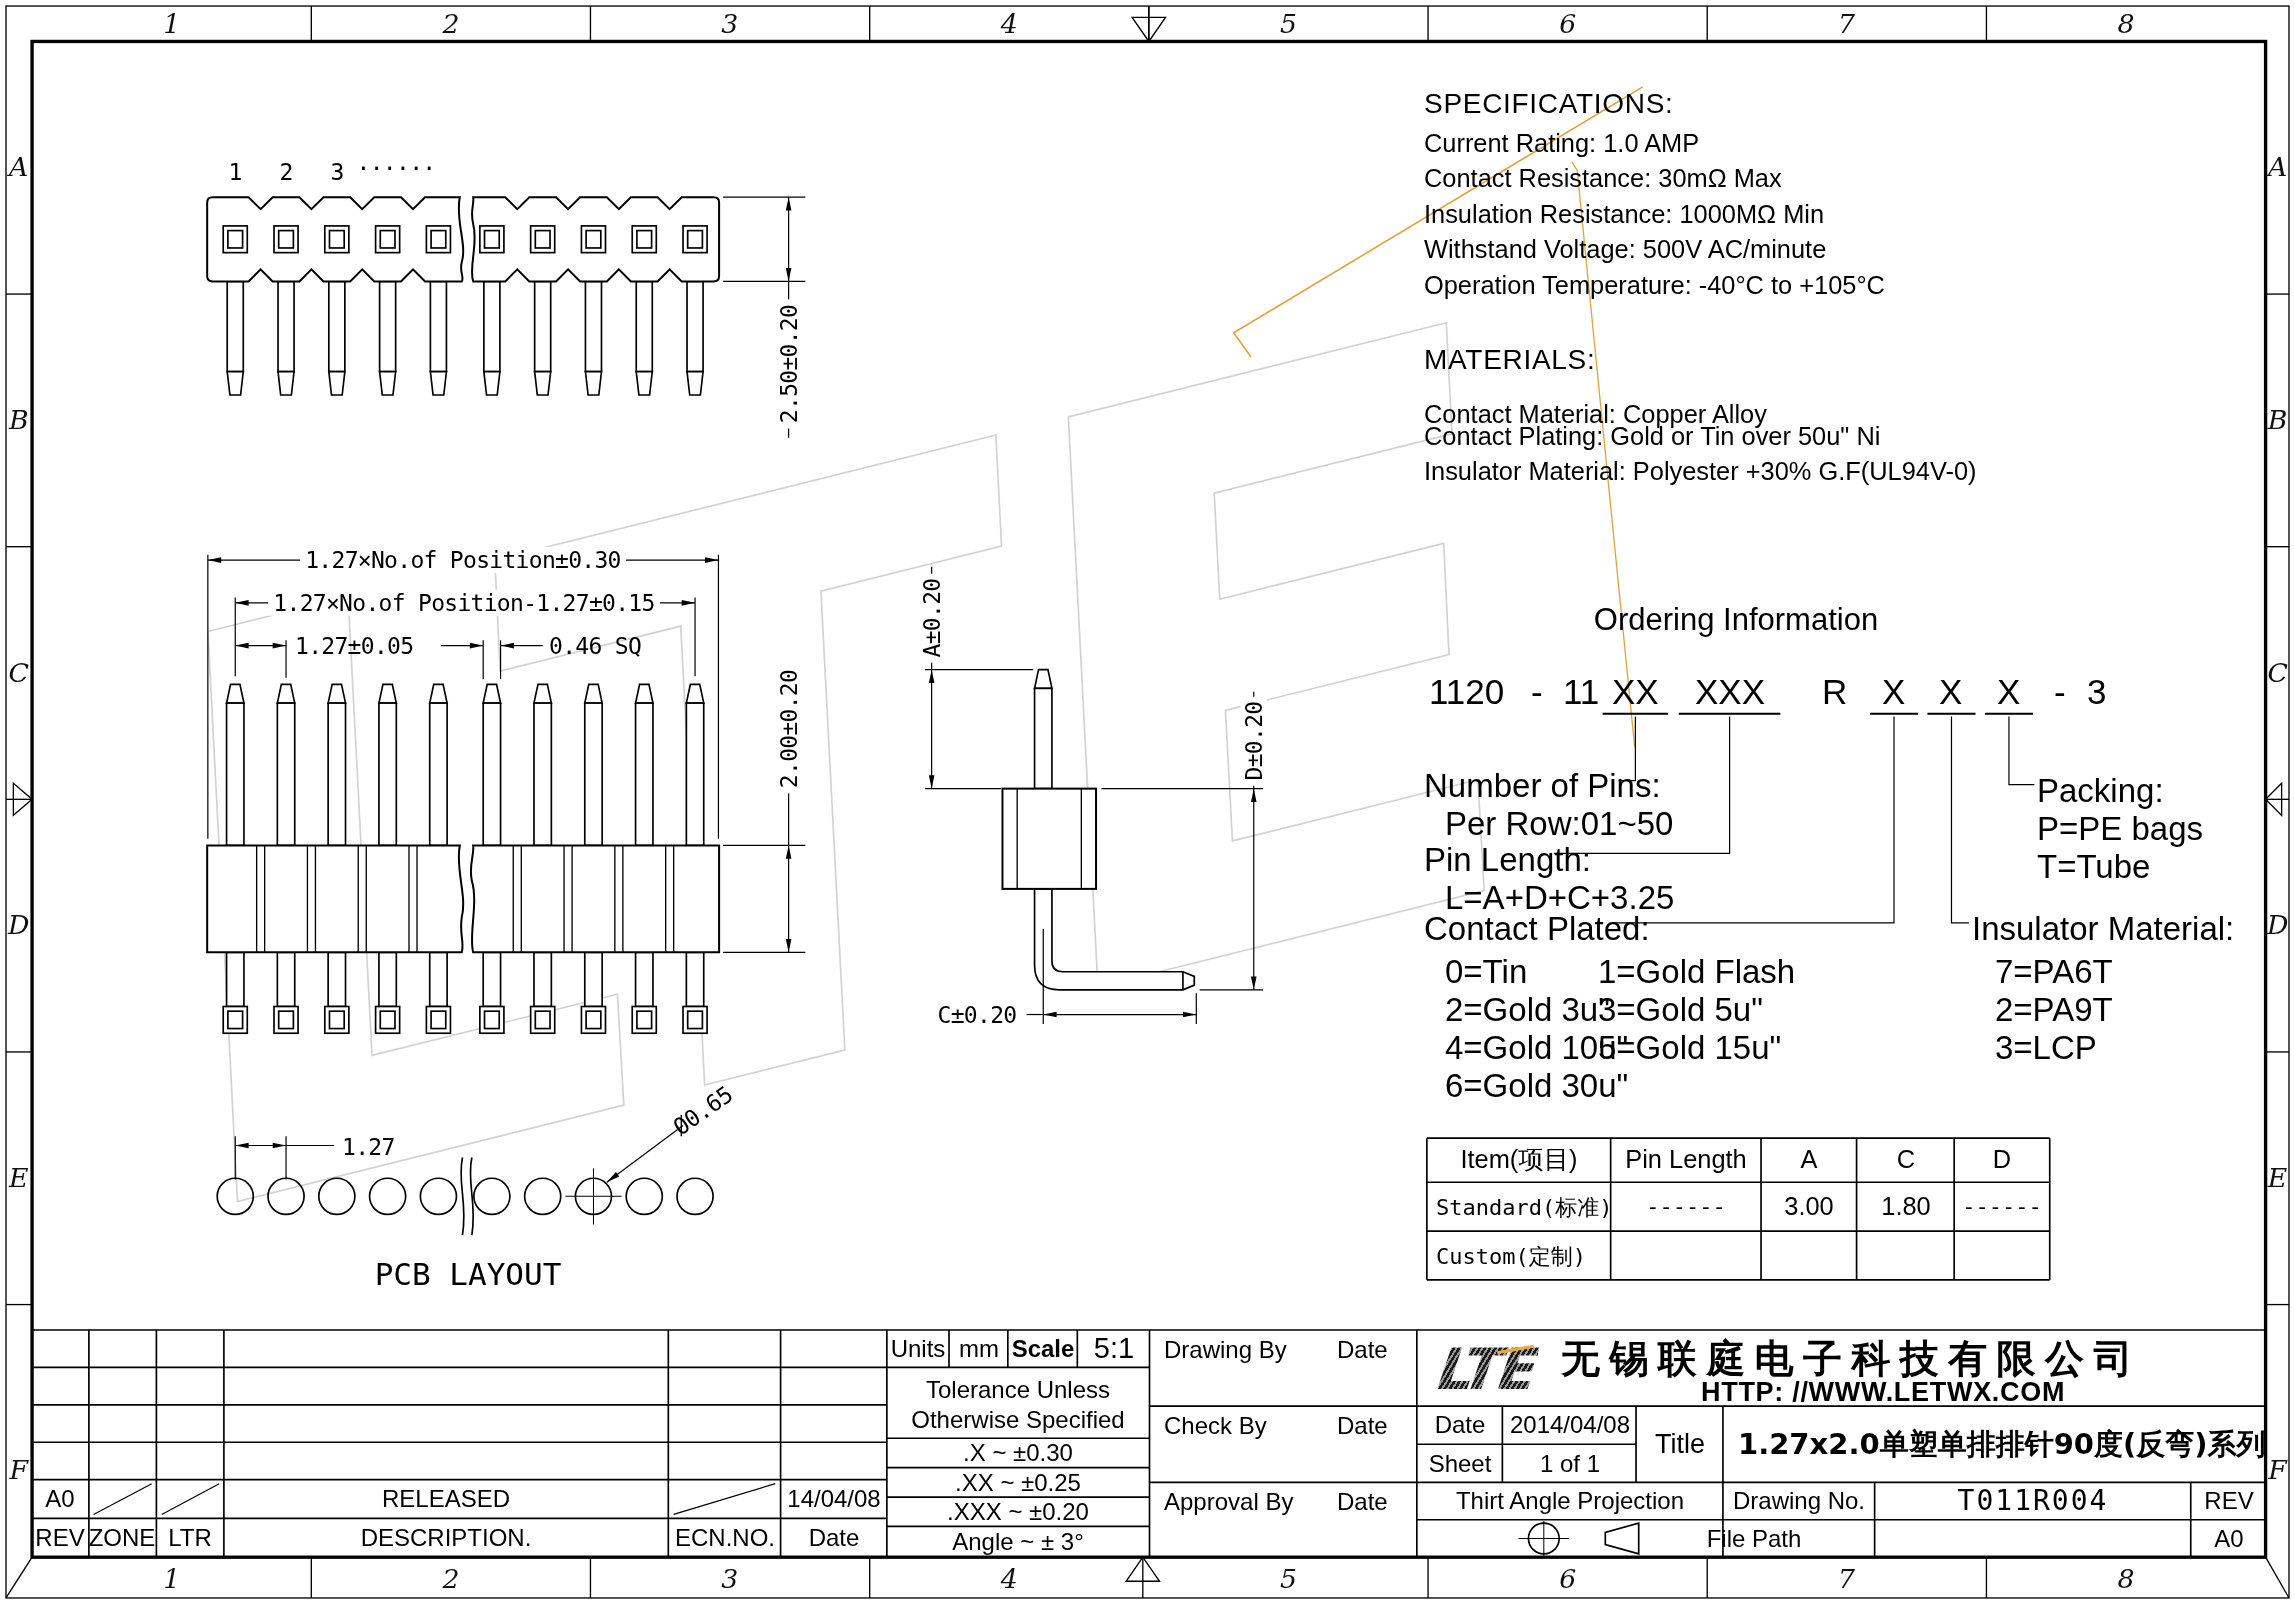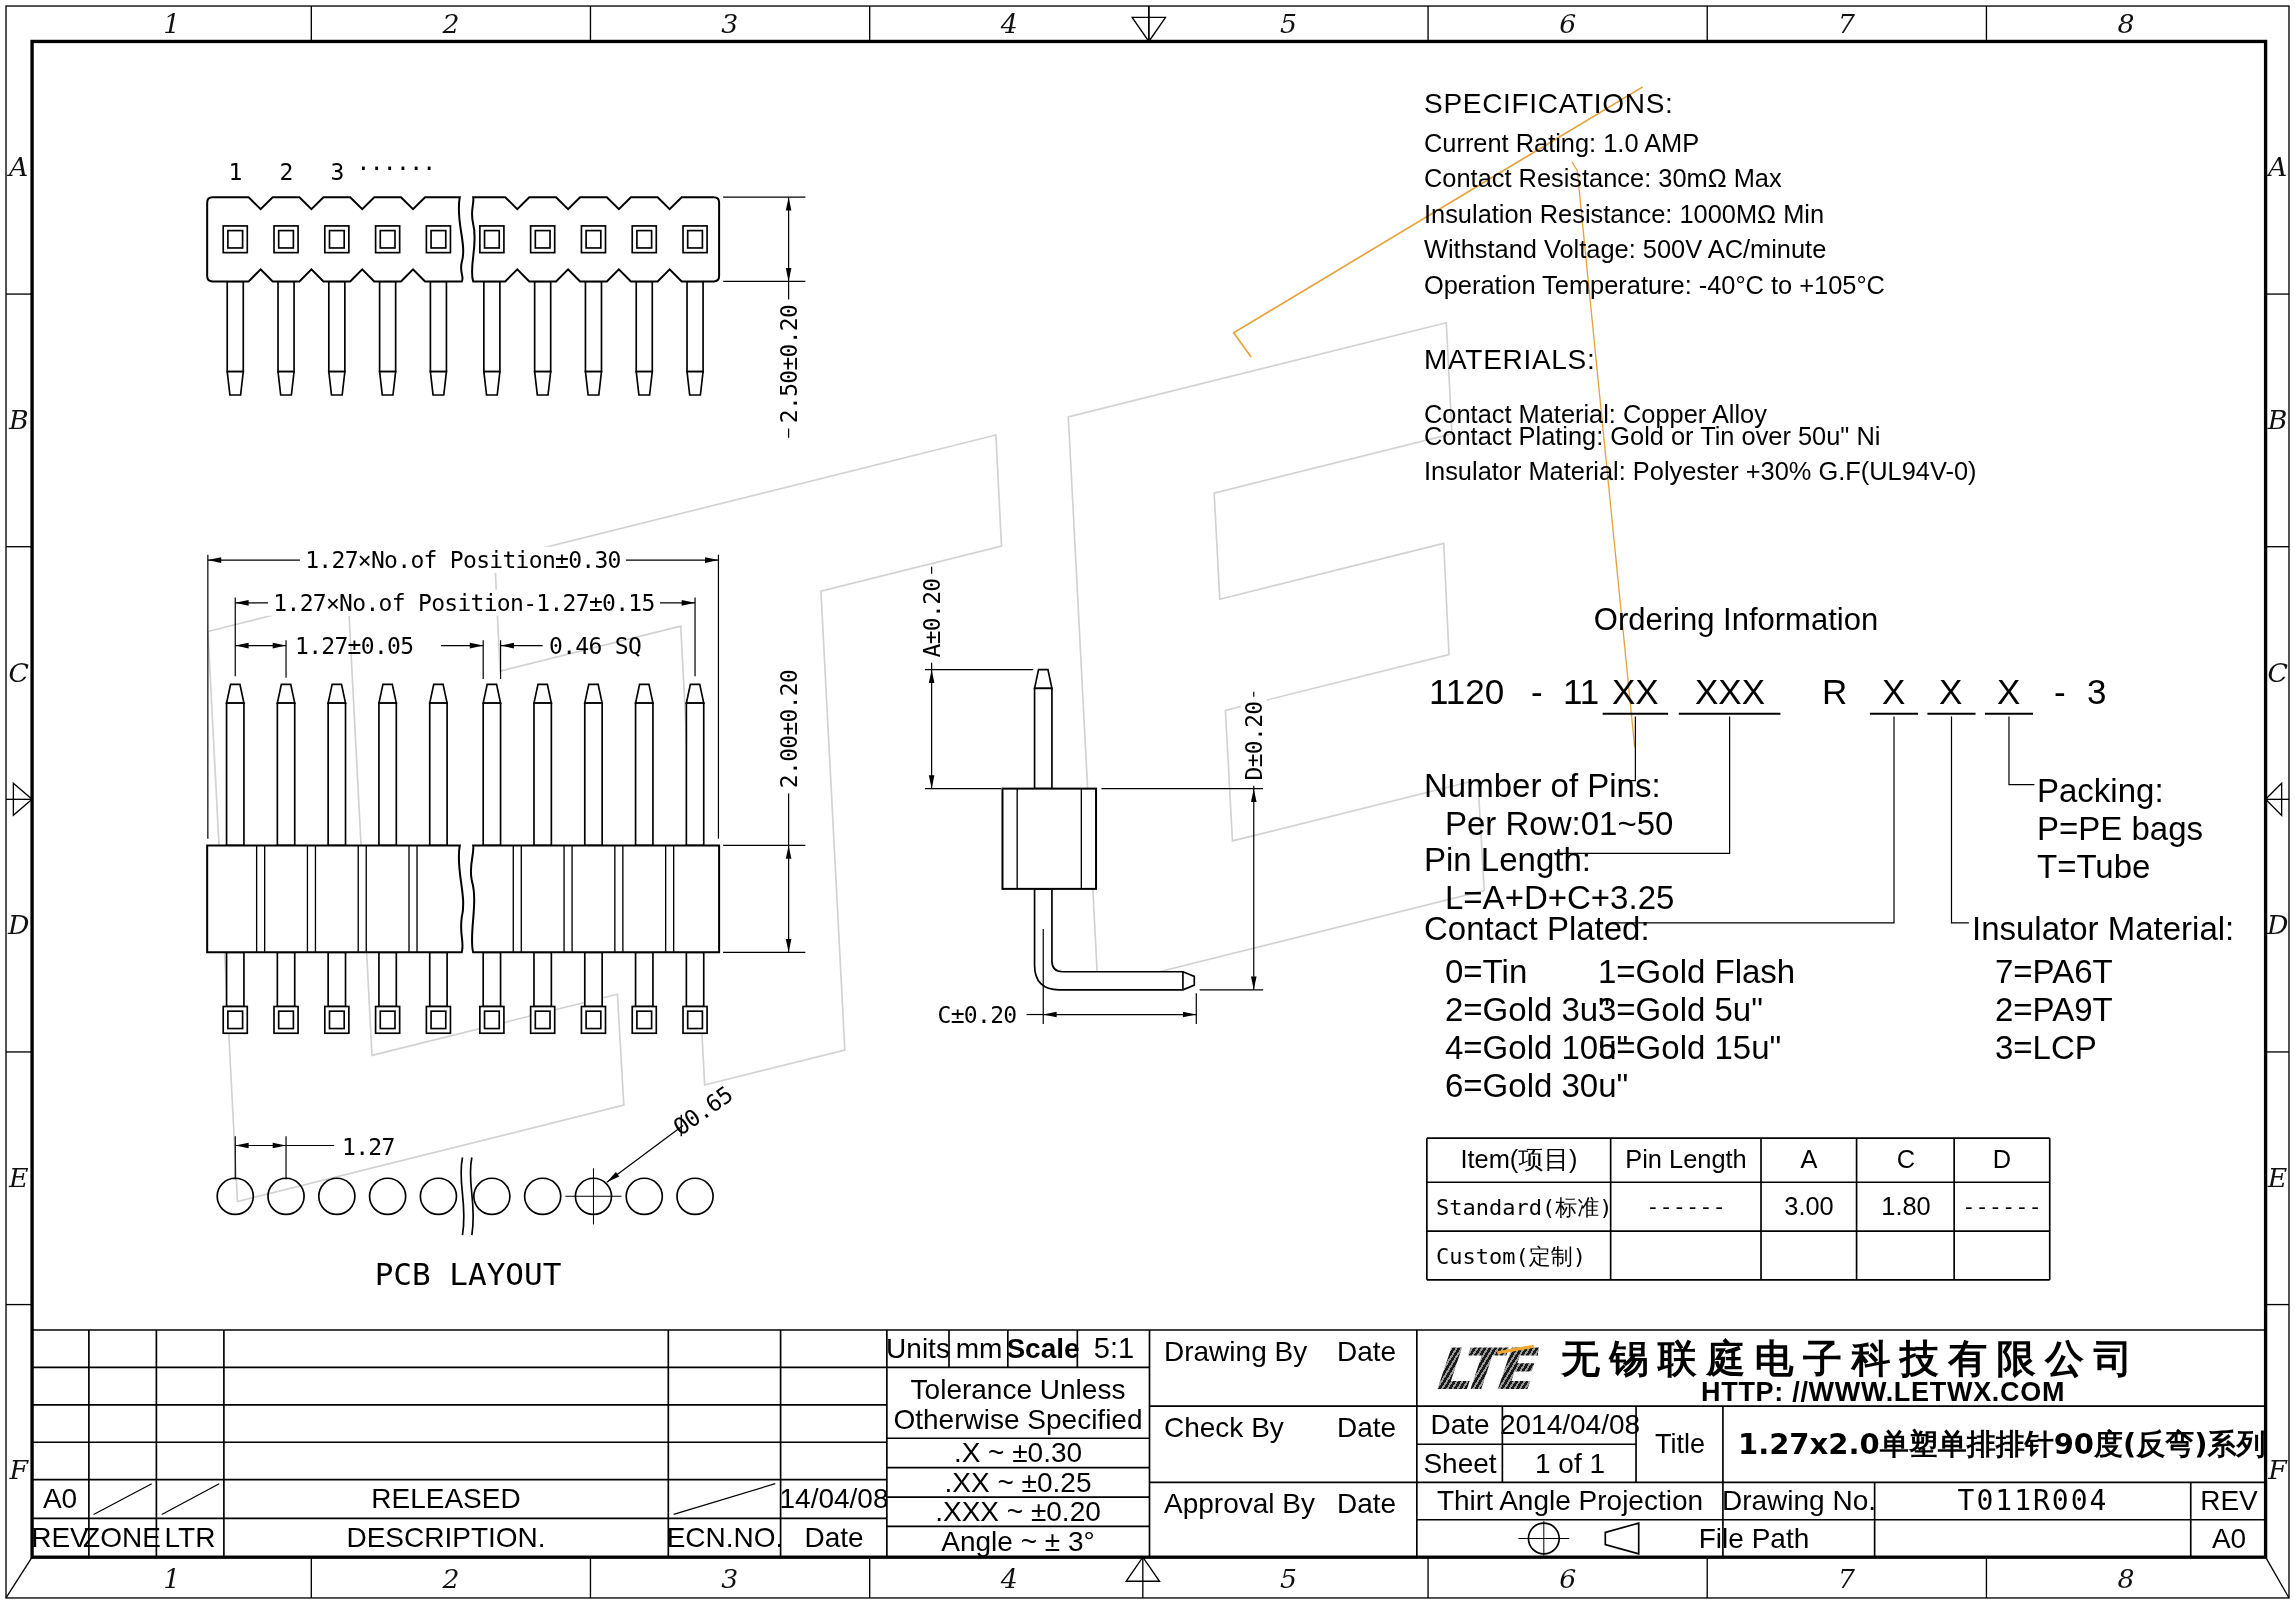--- a/index.html
+++ b/index.html
@@ -11,21 +11,21 @@
   .r90{transform:translate(-50%,-50%) rotate(-90deg);}
   .r35{transform:translate(-50%,-50%) rotate(-35deg);}
   .bgw{background:#fff;padding:0 5.3px;}
   .spech{font-size:28px;letter-spacing:0.7px;}
   .spec{font-size:25.4px;}
   .ordh{font-size:31px;}
   .code{font-size:35px;}
   .lbl{font-size:33px;}
   .dim{font-family:"DejaVu Sans Mono",monospace;font-size:23px;letter-spacing:-0.7px;}
   .dimL{font-family:"DejaVu Sans Mono",monospace;font-size:31px;}
-  .tb{font-size:28px;}
+  .tb{font-size:24px;}
   .tb40{font-size:27px;}
   .tb44{font-size:29px;}
   .mono{font-family:"DejaVu Sans Mono",monospace;font-size:22px;}
   .thdr{font-size:25.4px;}
   .cmpname{font-size:39px;font-weight:bold;letter-spacing:9.4px;font-family:"DejaVu Sans",sans-serif;}
   .cmpurl{font-size:27px;font-weight:bold;letter-spacing:0.7px;}
   .title44{font-size:29px;font-weight:bold;font-family:"DejaVu Sans",sans-serif;}
   .dwgno{font-size:28px;letter-spacing:2px;font-family:"DejaVu Sans Mono",monospace;}
   .logo{font-size:57px;font-weight:bold;font-style:italic;letter-spacing:-2.7px;
         font-family:"DejaVu Sans",sans-serif;

